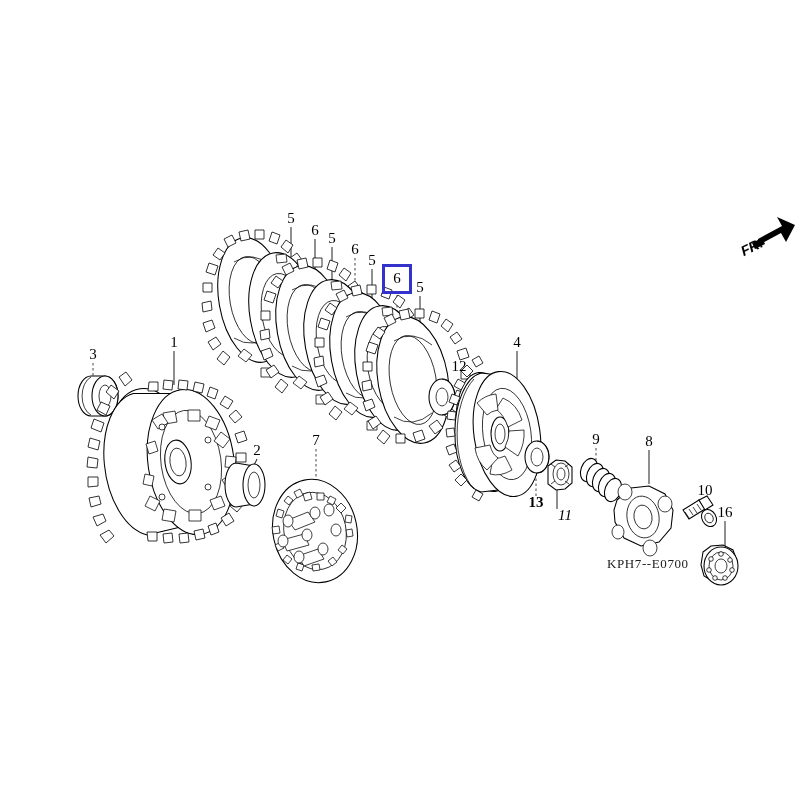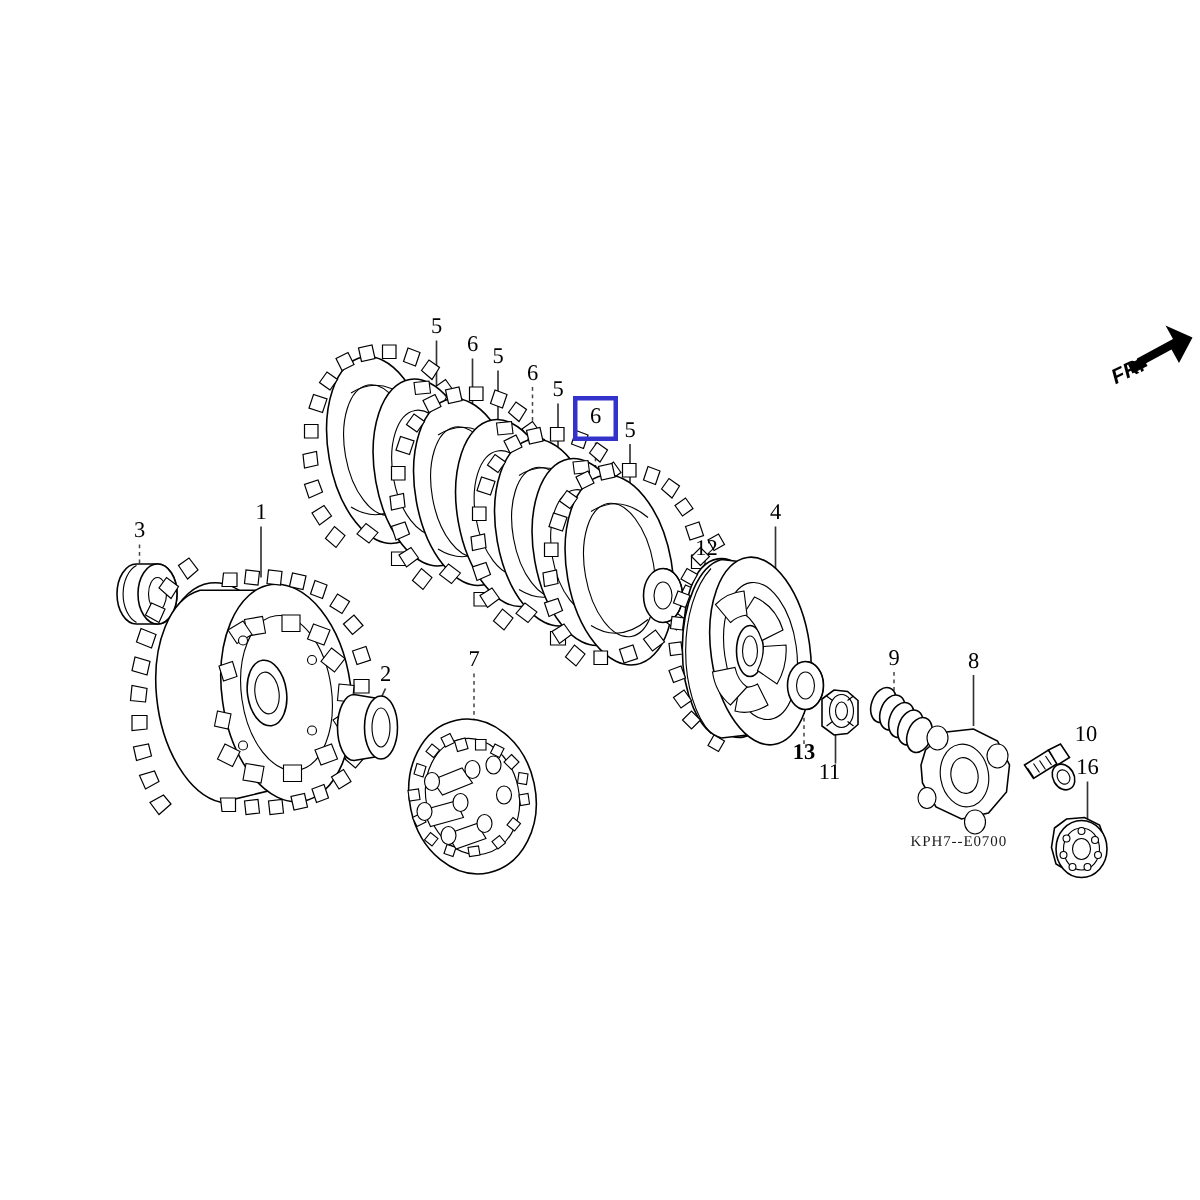--- a/index.html
+++ b/index.html
@@ -39,21 +39,21 @@
   .callout-label.highlighted {
     border: 3px solid #3333cc;
     width: 24px;
     margin-left: -15px;
     padding: 4px 0 5px 0;
     box-sizing: content-box;
   }
   #part-number {
     position: absolute;
     font-family: "Liberation Serif", serif;
-    font-size: 10px;
+    font-size: 13px;
     letter-spacing: 0.6px;
     color: #1a1a1a;
     white-space: nowrap;
   }
   #fr-label {
     position: absolute;
     font-family: "Liberation Sans", sans-serif;
     font-size: 14px;
     font-weight: bold;
     font-style: italic;
@@ -475,29 +475,29 @@
   <div>
     <div class="callout-label" style="left:93px;  top:347px;">3</div>
     <div class="callout-label" style="left:174px; top:335px;">1</div>
     <div class="callout-label" style="left:291px; top:211px;">5</div>
     <div class="callout-label" style="left:315px; top:223px;">6</div>
     <div class="callout-label" style="left:332px; top:231px;">5</div>
     <div class="callout-label" style="left:355px; top:242px;">6</div>
     <div class="callout-label" style="left:372px; top:253px;">5</div>
     <div class="callout-label highlighted" style="left:397px; top:264px;">6</div>
     <div class="callout-label" style="left:420px; top:280px;">5</div>
-    <div class="callout-label" style="left:444px; top:359px;margin-left:16px;">12</div>
+    <div class="callout-label" style="left:432px; top:359px;margin-left:16px;">12</div>
     <div class="callout-label" style="left:517px; top:335px;">4</div>
     <div class="callout-label" style="left:257px; top:443px;">2</div>
     <div class="callout-label" style="left:316px; top:433px;">7</div>
     <div class="callout-label" style="left:536px; top:495px;font-weight:bold;">13</div>
-    <div class="callout-label" style="left:553px; top:508px;">11</div>
+    <div class="callout-label" style="left:565px; top:508px;font-style:italic;">11</div>
     <div class="callout-label" style="left:596px; top:432px;">9</div>
     <div class="callout-label" style="left:649px; top:434px;">8</div>
-    <div class="callout-label" style="left:724px; top:483px;">10</div>
+    <div class="callout-label" style="left:705px; top:483px;">10</div>
     <div class="callout-label" style="left:725px; top:505px;">16</div>
   </div>
 
   <div id="part-number" style="left:607px; top:556px;">KPH7--E0700</div>
 
   <div id="fr-label" style="left:745px; top:243px;">FR.</div>
 
 </div>
 
 </body></html>

